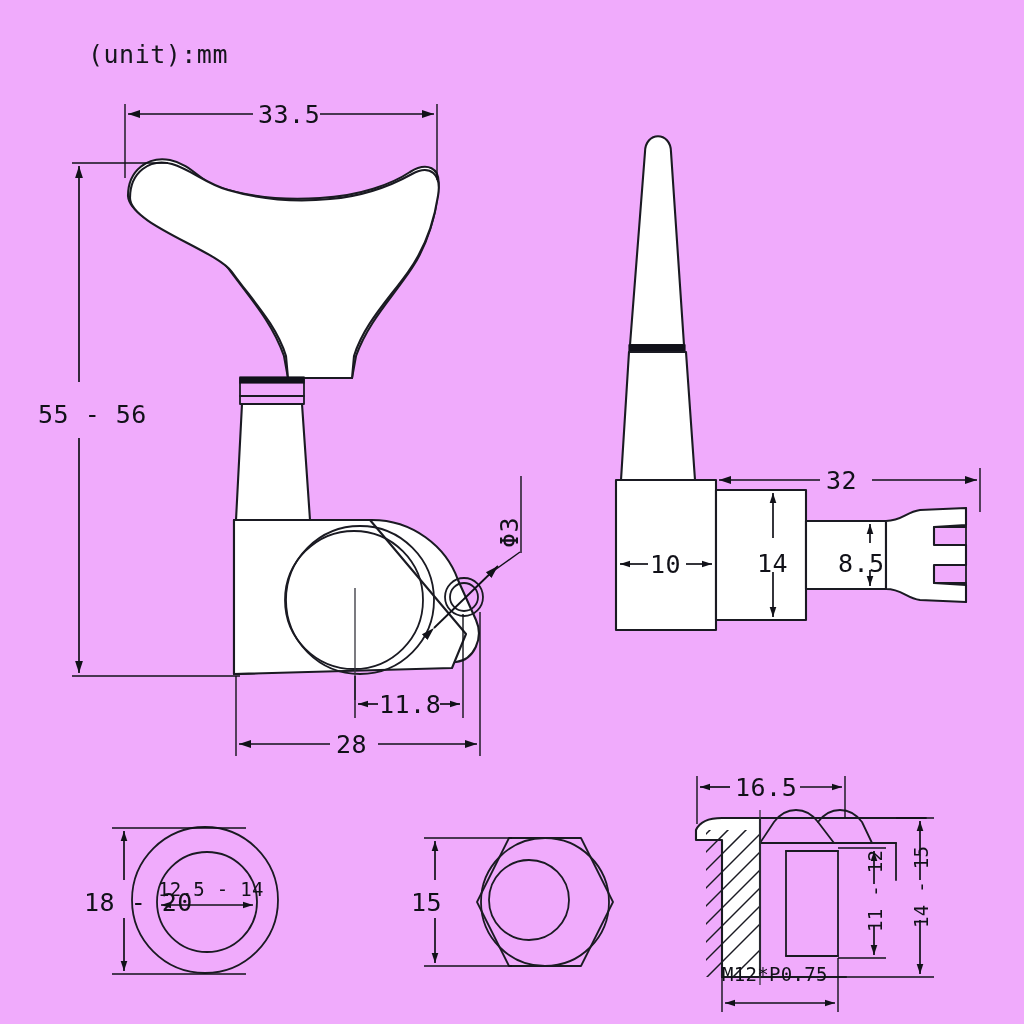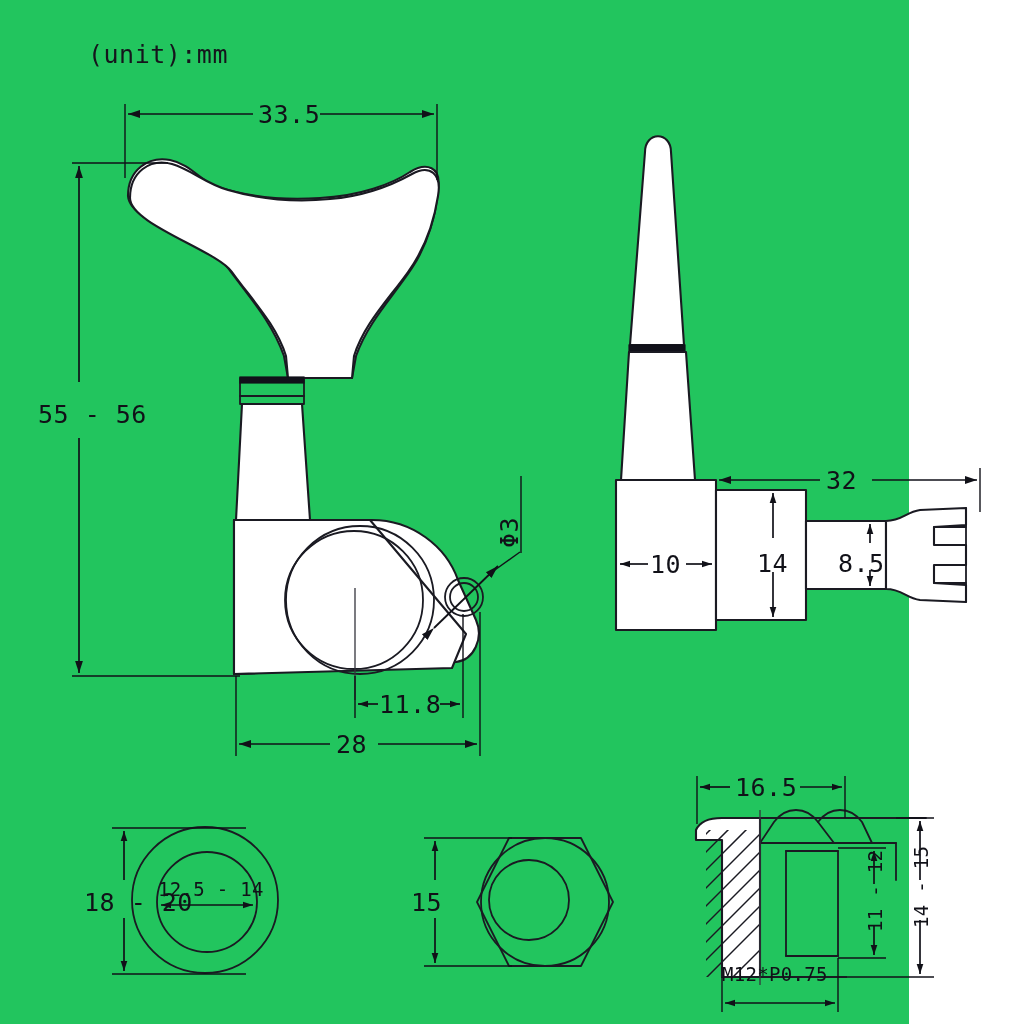--- a/index.html
+++ b/index.html
@@ -10,23 +10,23 @@
   }
   body {
     width: 1024px;
     height: 1024px;
     overflow: hidden;
     font-family: "DejaVu Sans Mono", "Liberation Mono", monospace;
     position: relative;
   }
   #drawing-root {
     position: relative;
-    width: 909px;
+    width: 1024px;
     height: 1024px;
-    background: #22c55e;
+    background: #f0abfc;
   }
   svg.sheet {
     position: absolute;
     top: 0;
     left: 0;
     width: 1024px;
     height: 1024px;
     display: block;
   }
   .outline {

